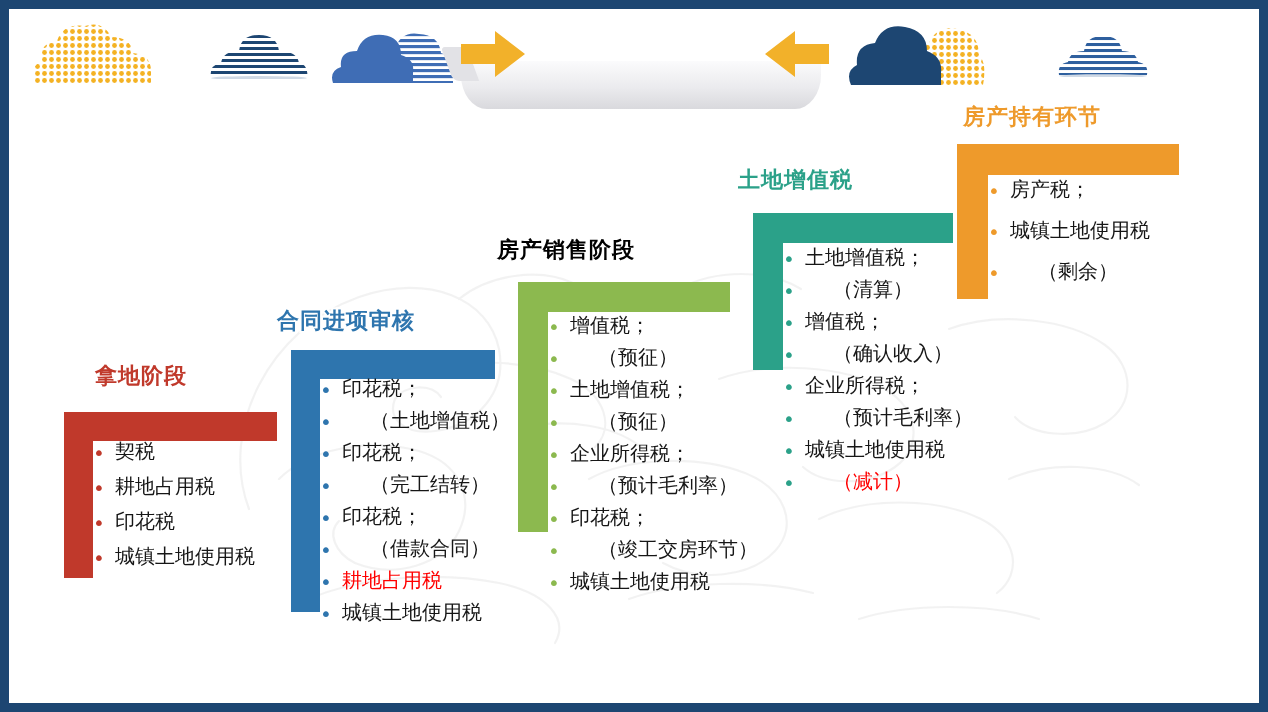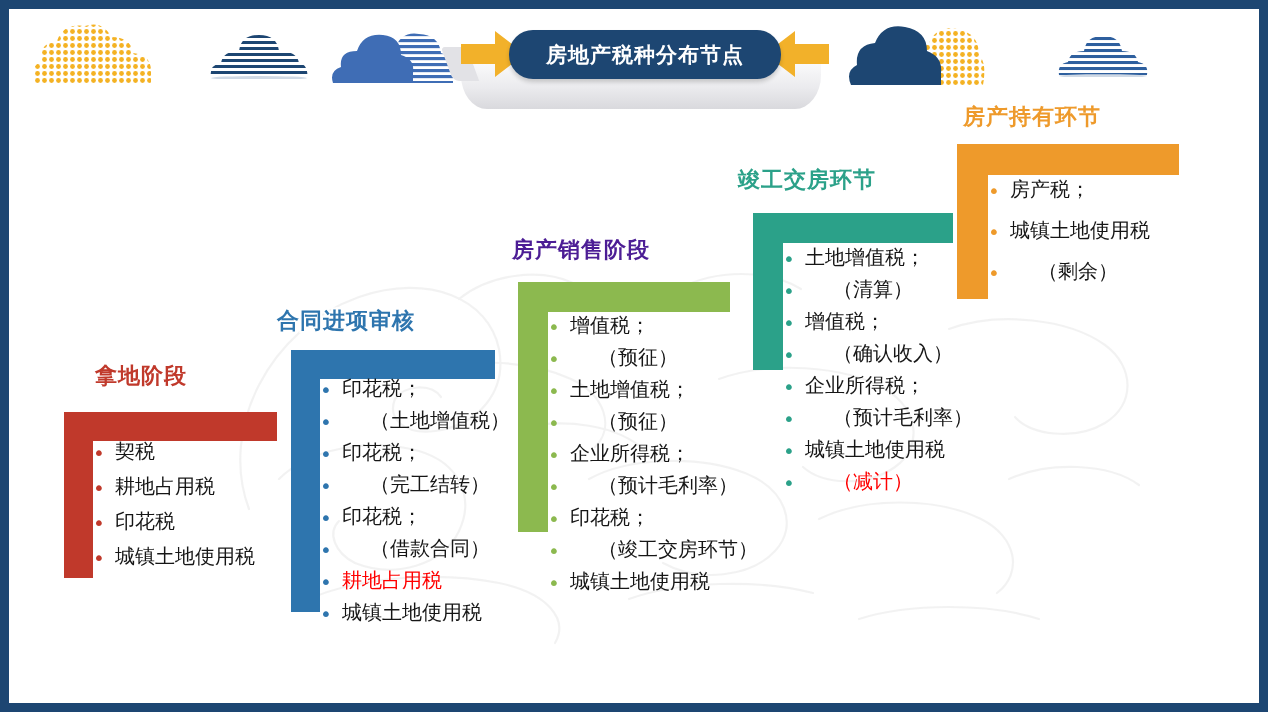--- a/index.html
+++ b/index.html
@@ -125,23 +125,20 @@
 
     <div id="title-ribbon"></div>
 
     <svg class="title-arrow" style="left:452px;top:22px;" width="64" height="46" viewBox="0 0 64 46">
       <path d="M0 13 L34 13 L34 0 L64 23 L34 46 L34 33 L0 33 Z" fill="#f2b12a"></path>
     </svg>
     <svg class="title-arrow" style="left:756px;top:22px;" width="64" height="46" viewBox="0 0 64 46">
       <path d="M64 13 L30 13 L30 0 L0 23 L30 46 L30 33 L64 33 Z" fill="#f2b12a"></path>
     </svg>
 
-    <div id="title-pill">
-      <span>房地产税种分布节点</span>
-    </div>
 
     <svg id="watermark" viewBox="0 0 1000 480">
       <g fill="none" stroke="#d6d6d6" stroke-width="2.2" stroke-linejoin="round" stroke-linecap="round">
         <path d="M90 330 C60 250 110 150 200 118 C270 94 330 120 340 170 C348 212 320 246 276 252 C246 256 228 240 236 220"></path>
         <path d="M236 220 C246 206 272 204 282 218"></path>
         <path d="M120 300 C150 270 210 258 260 272 C300 284 316 318 300 352 C284 386 236 400 196 384"></path>
         <path d="M196 384 C176 374 168 354 180 342"></path>
         <path d="M150 420 C200 398 280 392 340 404 C388 414 410 440 396 464"></path>
         <path d="M250 196 C300 178 370 180 412 200 C446 216 456 248 436 268"></path>
         <path d="M360 250 C404 238 460 246 486 272"></path>
@@ -228,21 +225,21 @@
           </div>
       </div>
       <svg class="riser" style="left:440px;top:266px;" width="62" height="62" viewBox="0 0 62 62">
         <path d="M0 62 L62 0 L62 62 Z" fill="#8cb94f"></path>
       </svg>
     </div>
 
     <div class="stage">
       <div class="arm-h" style="left:509px;top:273px;width:212px;height:30px;background:#8cb94f;"></div>
       <div class="arm-v" style="left:509px;top:273px;width:30px;height:250px;background:#8cb94f;"></div>
-      <div class="stage-label" style="left:503px;top:226px;color:#4c1d95;">
+      <div class="stage-label" style="left:488px;top:226px;color:#000000;">
         <i>房产销售阶段</i>
       </div>
       <div class="items" style="left:539px;top:308px;">
         <div class="item" style="margin-bottom:12px;">
           <span class="bullet" style="color:#8cb94f;">•</span>
           <span class="txt">增值税；</span>
           </div>
         <div class="item indent" style="margin-bottom:12px;">
           <span class="bullet" style="color:#8cb94f;">•</span>
           <span class="txt">（预征）</span>
@@ -278,21 +275,21 @@
       </div>
       <svg class="riser" style="left:676px;top:199px;" width="62" height="62" viewBox="0 0 62 62">
         <path d="M0 62 L62 0 L62 62 Z" fill="#2ba189"></path>
       </svg>
     </div>
 
     <div class="stage">
       <div class="arm-h" style="left:744px;top:204px;width:200px;height:30px;background:#2ba189;"></div>
       <div class="arm-v" style="left:744px;top:204px;width:30px;height:157px;background:#2ba189;"></div>
       <div class="stage-label" style="left:729px;top:156px;color:#2ba189;">
-        <i>竣工交房环节</i>
+        <i>土地增值税</i>
       </div>
       <div class="items" style="left:774px;top:240px;">
         <div class="item" style="margin-bottom:12px;">
           <span class="bullet" style="color:#2ba189;">•</span>
           <span class="txt">土地增值税；</span>
           </div>
         <div class="item indent" style="margin-bottom:12px;">
           <span class="bullet" style="color:#2ba189;">•</span>
           <span class="txt">（清算）</span>
           </div>

